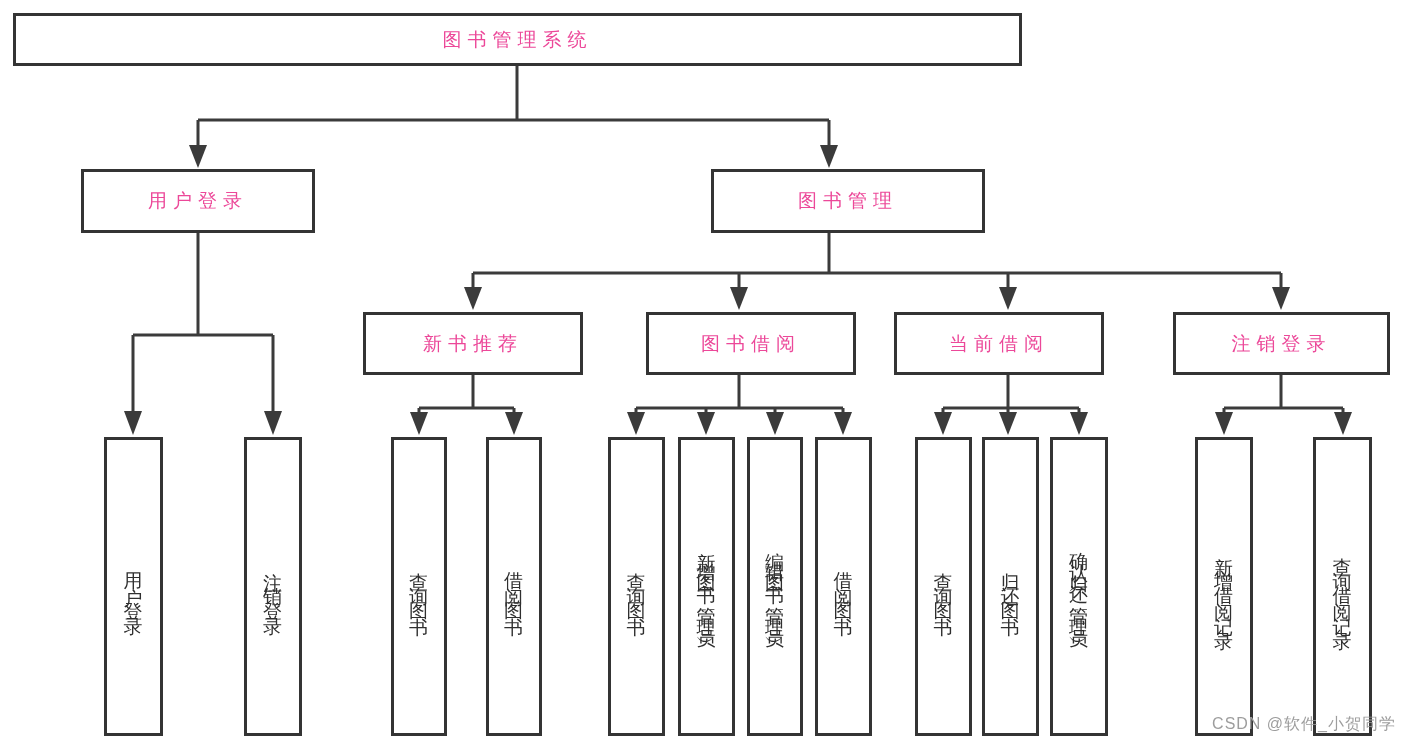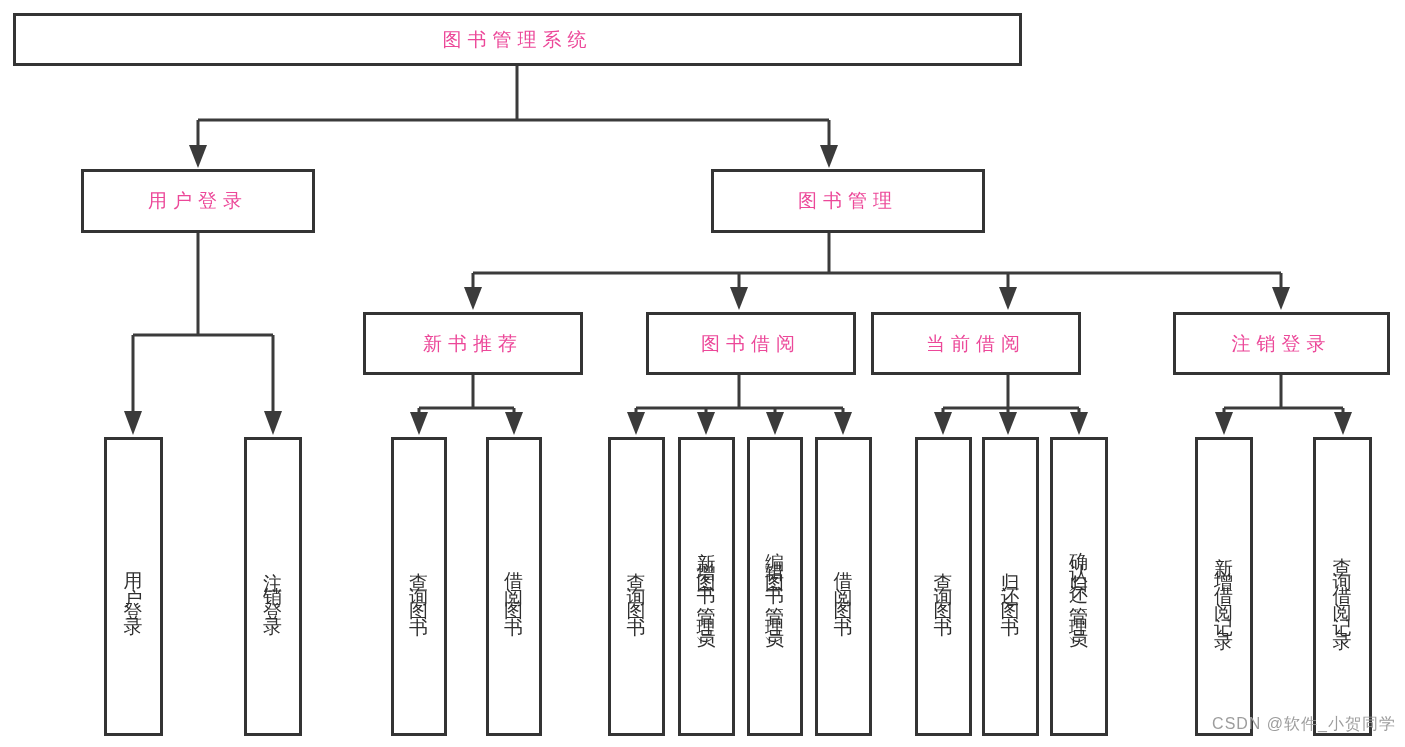--- a/index.html
+++ b/index.html
@@ -43,21 +43,21 @@
     line-height:1;
   }
   .vbox.tight { letter-spacing:11px; }
 
   
   .n-root           { left:13px;  top:13px;  width:1009px; height:53px; }
   .n-user-login     { left:81px;  top:169px; width:234px;  height:64px; }
   .n-book-mgmt      { left:711px; top:169px; width:274px;  height:64px; }
   .n-new-books      { left:363px; top:312px; width:220px;  height:63px; }
   .n-book-borrow    { left:634px; top:312px; width:210px;  height:63px;margin-left:12px; }
-  .n-current-borrow { left:871px; top:312px; width:210px;  height:63px; }
+  .n-current-borrow { left:894px; top:312px; width:210px;  height:63px; }
   .n-borrow-records { left:1173px;top:312px; width:217px;  height:63px; }
 
   .lf { top:437px; height:299px; }
   .lf-1  { left:104px;  width:59px; }
   .lf-2  { left:244px;  width:58px; }
   .lf-3  { left:391px;  width:56px; }
   .lf-4  { left:486px;  width:56px; }
   .lf-5  { left:608px;  width:57px; }
   .lf-6  { left:678px;  width:57px; }
   .lf-7  { left:747px;  width:56px; }

